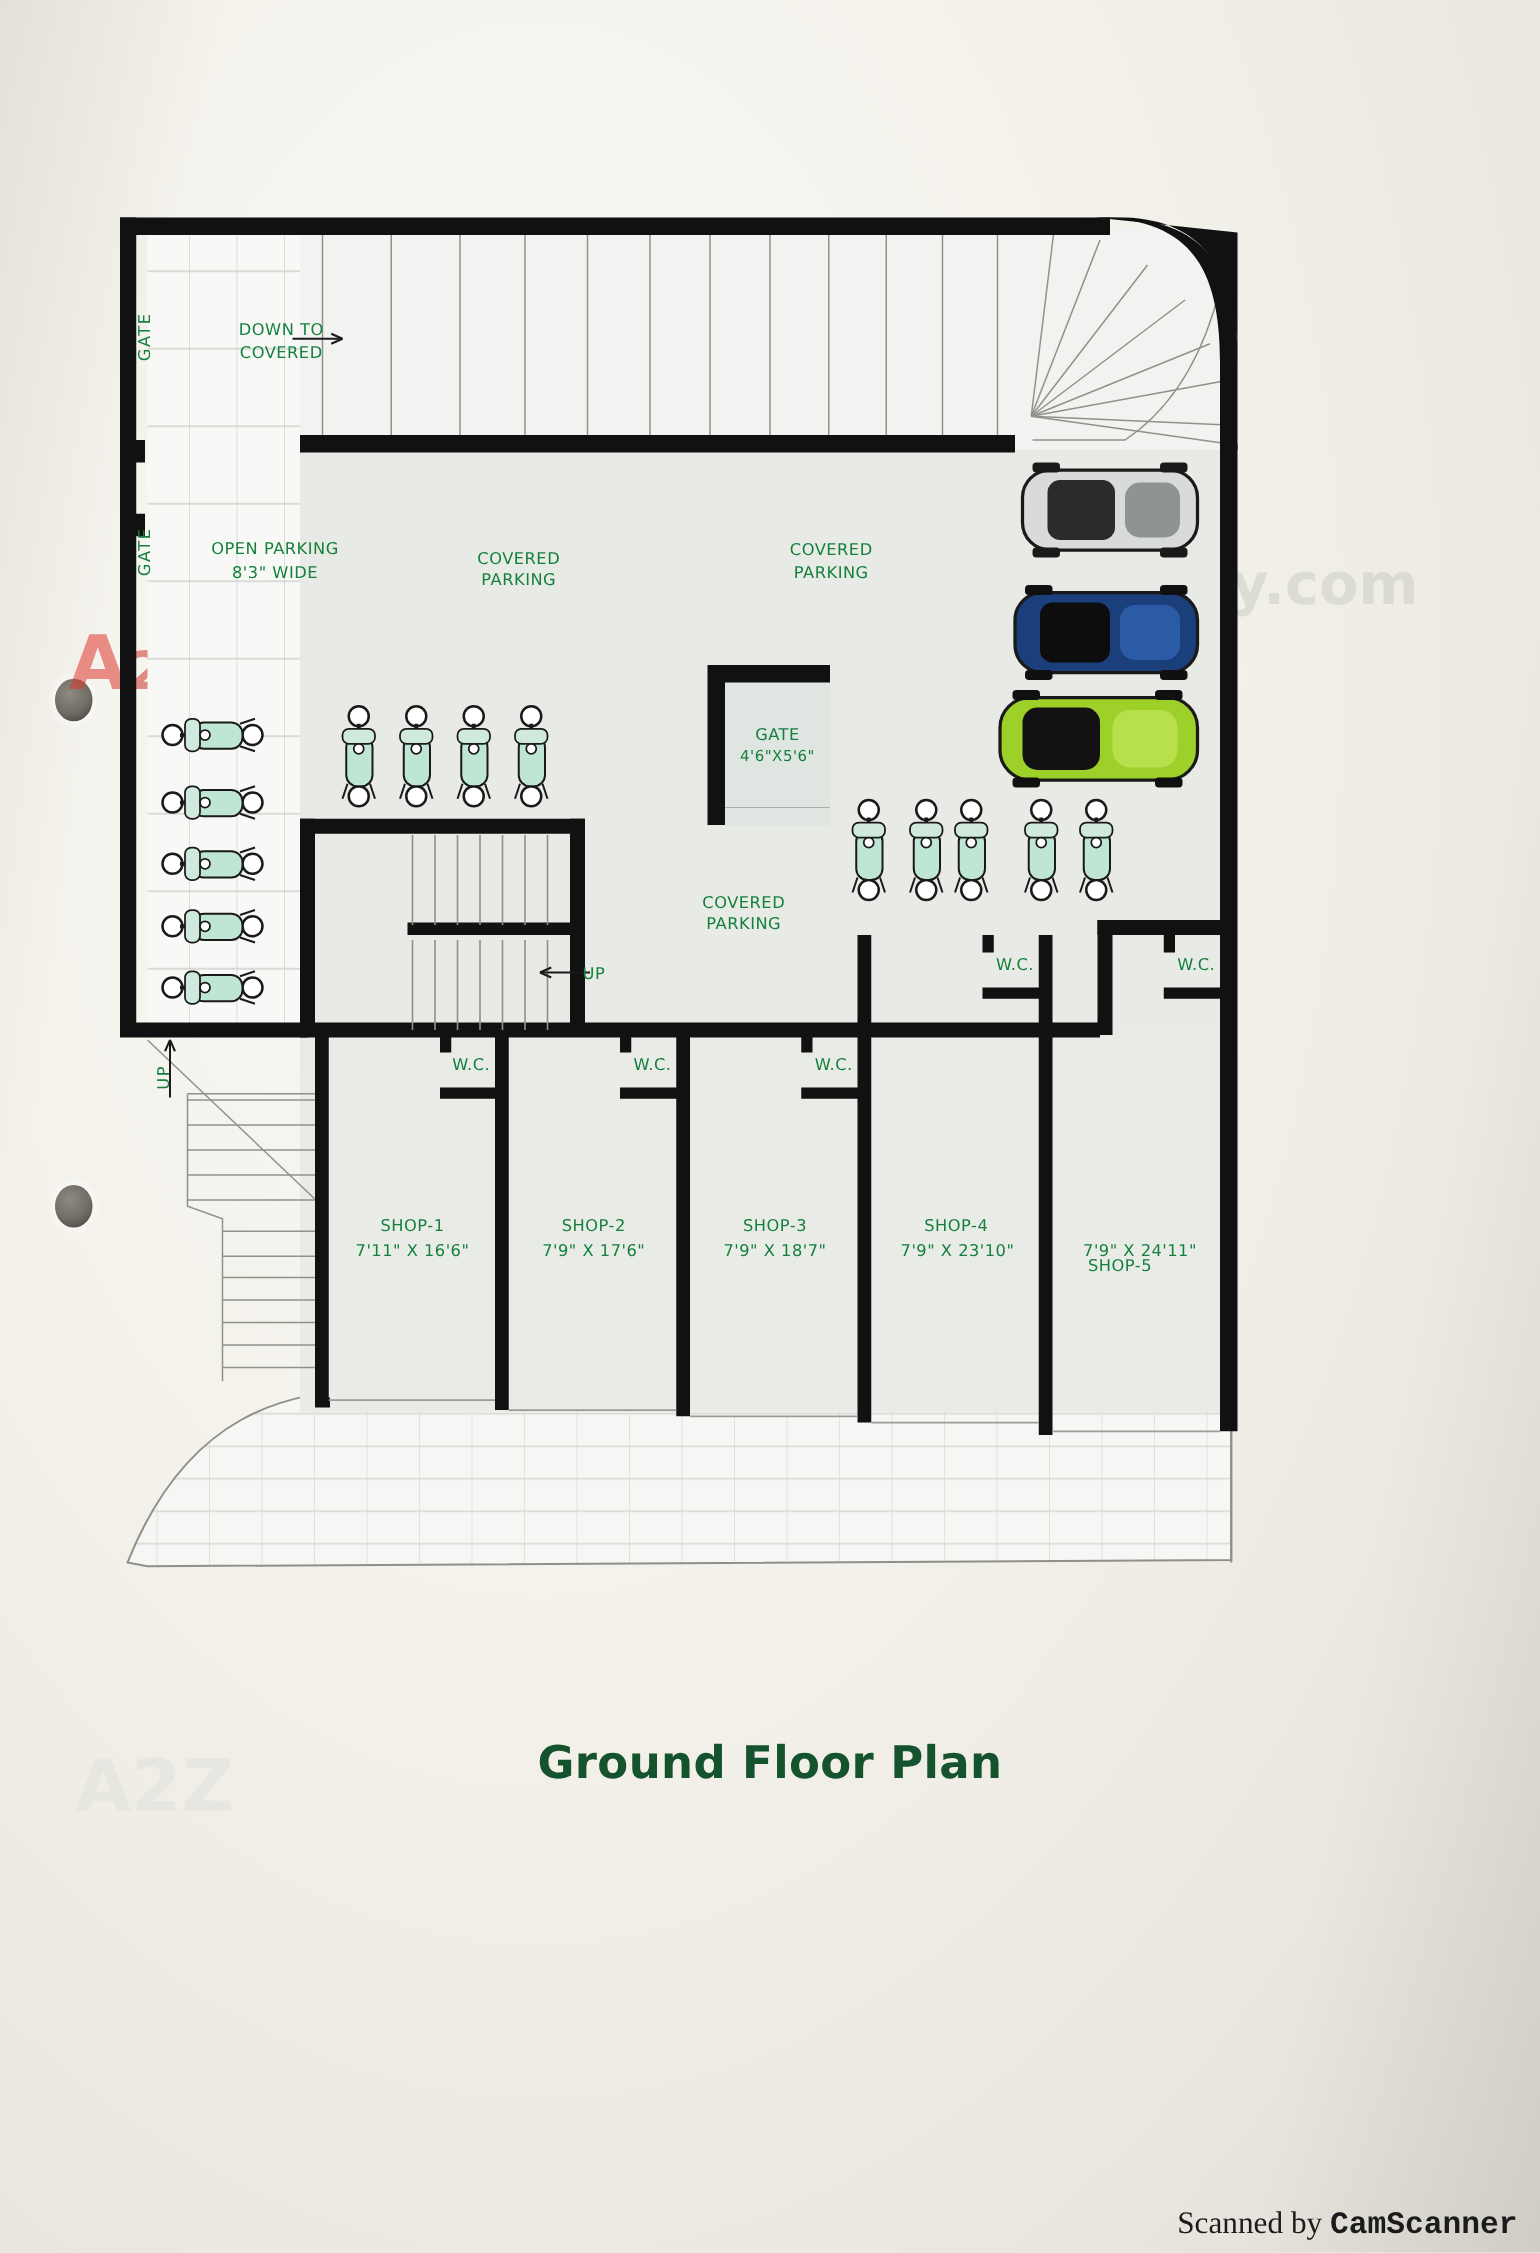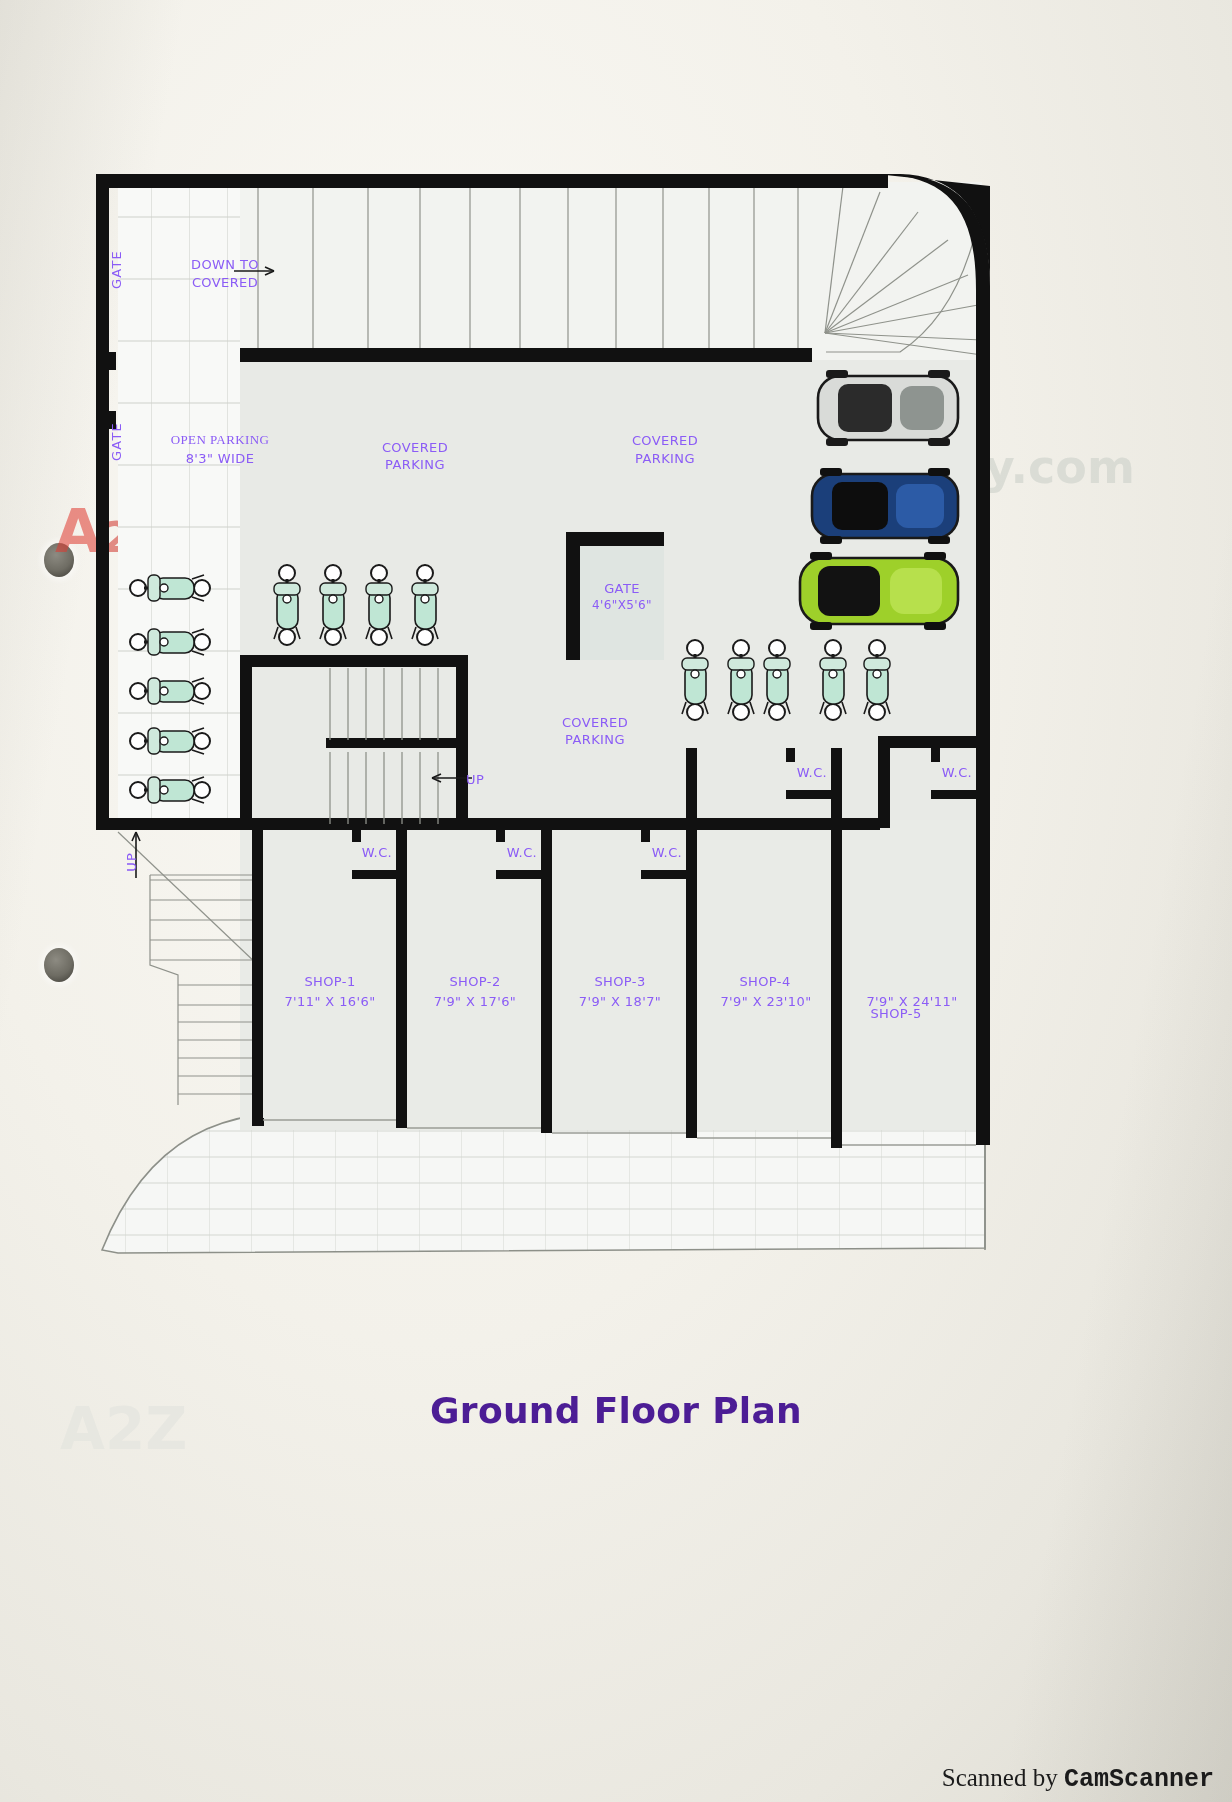--- a/index.html
+++ b/index.html
@@ -45,32 +45,32 @@
     left:60px;top:1395px;font-size:58px;font-weight:bold;color:#e4e5df;opacity:.7;
     font-family:"DejaVu Sans", sans-serif;
   }
 
   
   #plan{position:absolute;left:0;top:0;width:1232px;height:1802px;}
 
   
   #title{
     position:absolute;left:0;right:0;top:1390px;text-align:center;
-    font-size:36px;font-weight:bold;color:#4c1d95;letter-spacing:.3px;
+    font-size:36px;font-weight:bold;color:#14532d;letter-spacing:.3px;
     font-family:"DejaVu Sans", sans-serif;
   }
   #footer{
     position:absolute;right:18px;bottom:8px;
     font-size:25px;color:#1b1b1b;font-family:"Liberation Serif", serif;
   }
   #footer b{font-weight:bold;font-family:Liberation Mono, monospace;}
 
   
   .lbl{
-    position:absolute;font-size:13px;color:#8b5cf6;letter-spacing:.4px;
+    position:absolute;font-size:13px;color:#15803d;letter-spacing:.4px;
     text-align:center;line-height:1.35;white-space:nowrap;
     font-family:"DejaVu Sans", sans-serif;
   }
   .lbl.small{font-size:12px;}
   .lbl.vert{writing-mode:vertical-rl;transform:rotate(180deg);letter-spacing:1.2px;}
 </style>
 </head>
 <body>
 
 <div id="paper"></div>
@@ -430,21 +430,21 @@
     <line x1="842" y1="1145" x2="976" y2="1145"></line>
   </g>
 </svg>
 
 <div class="lbl vert" style="left:108px;top:250px;">GATE</div>
 <div class="lbl vert" style="left:108px;top:422px;">GATE</div>
 
 <div class="lbl" style="left:160px;top:256px;width:130px;">DOWN TO</div>
 <div class="lbl" style="left:160px;top:274px;width:130px;">COVERED</div>
 
-<div class="lbl" style="left:130px;top:431px;width:180px;font-family:Liberation Serif, serif;">OPEN PARKING</div>
+<div class="lbl" style="left:130px;top:431px;width:180px;">OPEN PARKING</div>
 <div class="lbl" style="left:130px;top:450px;width:180px;">8'3" WIDE</div>
 
 <div class="lbl" style="left:340px;top:439px;width:150px;">COVERED</div>
 <div class="lbl" style="left:340px;top:456px;width:150px;">PARKING</div>
 
 <div class="lbl" style="left:590px;top:432px;width:150px;">COVERED</div>
 <div class="lbl" style="left:590px;top:450px;width:150px;">PARKING</div>
 
 <div class="lbl" style="left:520px;top:714px;width:150px;">COVERED</div>
 <div class="lbl" style="left:520px;top:731px;width:150px;">PARKING</div>

